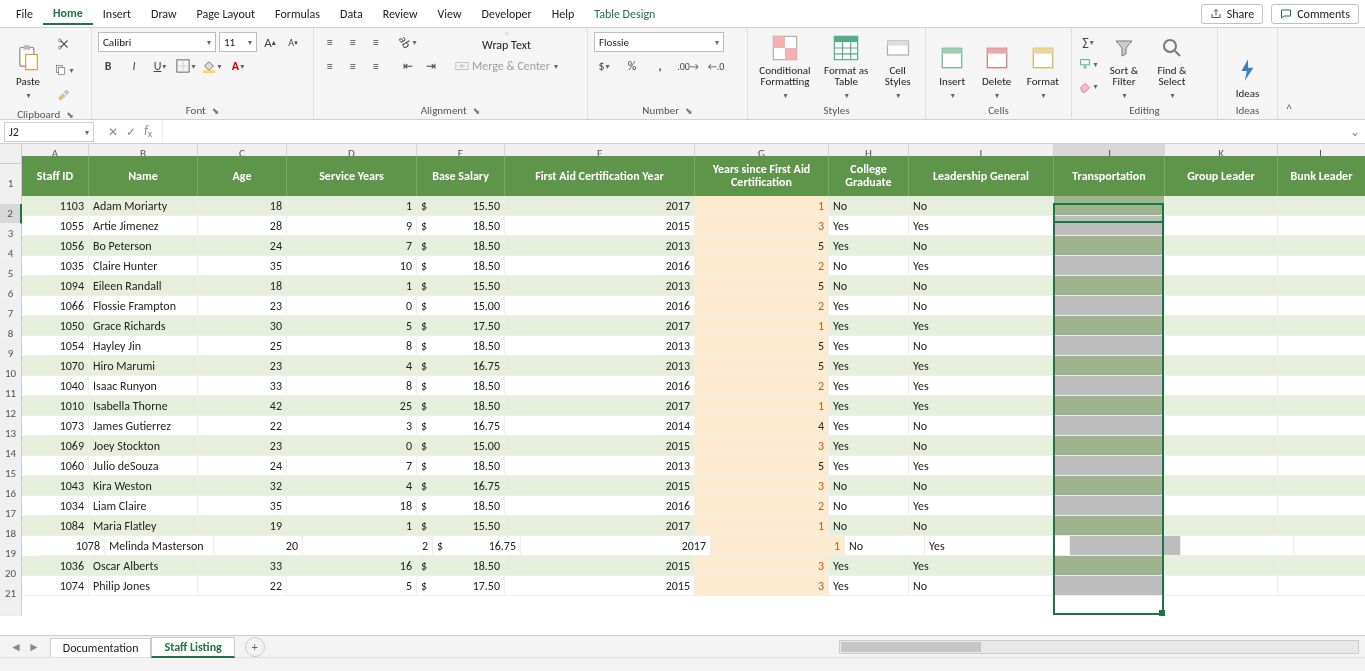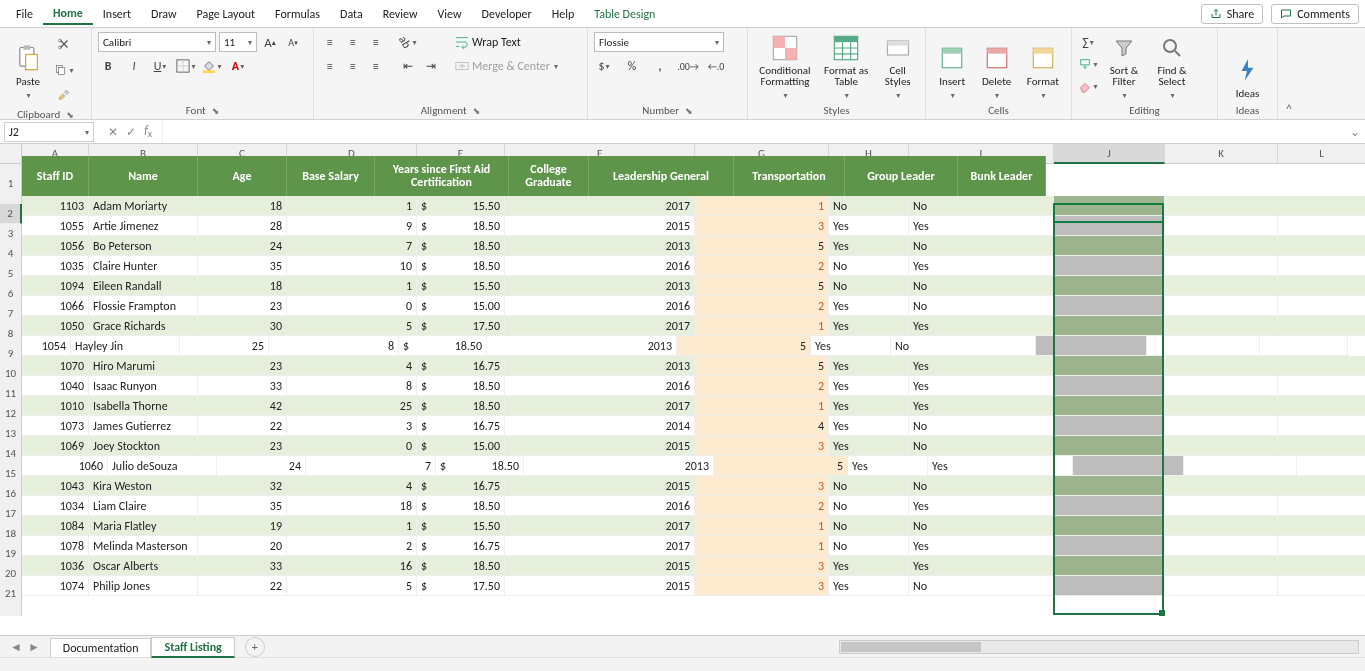--- a/index.html
+++ b/index.html
@@ -23,21 +23,21 @@
 .bigbtn { width:44px; display:flex; flex-direction:column; align-items:center; justify-content:flex-end; gap:2px; padding:4px 2px 0 2px; height:70px; }
 .bigbtn .iconbox { width:32px; height:32px; display:flex; align-items:center; justify-content:center;}
 .bigbtn span.lbl { font-size:11px; text-align:center; line-height:1.05;}
 .stack { display:flex; flex-direction:column; gap:2px; }
 .row { display:flex; align-items:center; gap:3px;}
 .combo { border:1px solid #bcbcbc; background:#fff; height:20px; display:flex; align-items:center; padding:0 4px; font-size:11px; justify-content:space-between;}
 .btn-sm { width:20px; height:20px; display:flex; align-items:center; justify-content:center; color:#444;}
 .btn-sm svg { width:14px; height:14px;}
 .dd { font-size:8px; color:#666; margin-left:1px;}
 .mergebtn { color:#a0a0a0; display:flex; align-items:center; gap:3px; padding:0 4px; height:20px;}
-.wrapbtn { display:flex; align-items:center; gap:3px; padding:0 4px; height:20px;}
+.wrapbtn { display:flex; align-items:center; gap:3px; padding:0 4px; height:20px;flex-direction:column;}
 .ideas-group { width:60px;}
 .collapse-caret { width:22px; display:flex; align-items:flex-end; justify-content:center; padding-bottom:3px; color:#666;}
 
 
 .fbar { display:flex; align-items:center; height:24px; border-bottom:1px solid #d0d0d0; background:#fff; }
 .namebox { width:90px; border:1px solid #ccc; margin:1px 4px; height:20px; display:flex; align-items:center; padding:0 4px; justify-content:space-between;}
 .fx-icons { display:flex; align-items:center; gap:8px; padding:0 10px; color:#888; border-right:1px solid #eee; height:100%;}
 .fx-input { flex:1; padding:0 6px;}
 .fbar .exp { width:20px; text-align:center; color:#888;}
 
@@ -465,21 +465,23 @@
       <div class="rowhead">19</div>
       <div class="rowhead">20</div>
       <div class="rowhead">21</div>
       <div class="rowhead" style="height: 12px;"></div>
     </div>
   <div class="cells" id="cells">
       <div class="hrow" style="height: 40px;">
         <div class="hcell" style="width: 67px; height: 40px;">Staff ID</div>
         <div class="hcell" style="width: 109px; height: 40px;">Name</div>
         <div class="hcell" style="width: 89px; height: 40px;">Age</div>
+        <div class="hcell" style="width: 130px; height: 40px;">Service Years</div>
         <div class="hcell" style="width: 88px; height: 40px;">Base Salary</div>
+        <div class="hcell" style="width: 190px; height: 40px;">First Aid Certification Year</div>
         <div class="hcell" style="width: 134px; height: 40px;">Years since First Aid Certification</div>
         <div class="hcell" style="width: 80px; height: 40px;">College Graduate</div>
         <div class="hcell" style="width: 145px; height: 40px;">Leadership General</div>
         <div class="hcell" style="width: 111px; height: 40px;">Transportation</div>
         <div class="hcell" style="width: 113px; height: 40px;">Group Leader</div>
         <div class="hcell" style="width: 88px; height: 40px;">Bunk Leader</div>
       </div>
       <div class="datarow">
         <div class="cell band0 r" style="width: 67px;">1103</div>
         <div class="cell band0 l" style="width: 109px;">Adam Moriarty</div>
@@ -607,21 +609,21 @@
         </div>
         <div class="cell band0 r" style="width: 190px;">2017</div>
         <div class="cell ylwred r" style="width: 134px;">1</div>
         <div class="cell band0 l" style="width: 80px;">Yes</div>
         <div class="cell band0 l" style="width: 145px;">Yes</div>
         <div class="cell selcol1" style="width: 111px;"></div>
         <div class="cell band0 " style="width: 113px;"></div>
         <div class="cell band0 " style="width: 88px;"></div>
       </div>
       <div class="datarow">
-        <div class="cell band1 r" style="width: 49px;">1054</div>
+        <div class="cell band1 r" style="width: 67px;">1054</div>
         <div class="cell band1 l" style="width: 109px;">Hayley Jin</div>
         <div class="cell band1 r" style="width: 89px;">25</div>
         <div class="cell band1 r" style="width: 130px;">8</div>
         <div class="cell band1 " style="width: 88px;">
           <span class="salary">
             <span>$</span>
             <span>18.50</span>
           </span>
         </div>
         <div class="cell band1 r" style="width: 190px;">2013</div>
@@ -721,21 +723,21 @@
         </div>
         <div class="cell band0 r" style="width: 190px;">2015</div>
         <div class="cell ylwred r" style="width: 134px;">3</div>
         <div class="cell band0 l" style="width: 80px;">Yes</div>
         <div class="cell band0 l" style="width: 145px;">No</div>
         <div class="cell selcol1" style="width: 111px;"></div>
         <div class="cell band0 " style="width: 113px;"></div>
         <div class="cell band0 " style="width: 88px;"></div>
       </div>
       <div class="datarow">
-        <div class="cell band1 r" style="width: 86px;">1060</div>
+        <div class="cell band1 r" style="width: 67px;">1060</div>
         <div class="cell band1 l" style="width: 109px;">Julio deSouza</div>
         <div class="cell band1 r" style="width: 89px;">24</div>
         <div class="cell band1 r" style="width: 130px;">7</div>
         <div class="cell band1 " style="width: 88px;">
           <span class="salary">
             <span>$</span>
             <span>18.50</span>
           </span>
         </div>
         <div class="cell band1 r" style="width: 190px;">2013</div>
@@ -797,21 +799,21 @@
         </div>
         <div class="cell band0 r" style="width: 190px;">2017</div>
         <div class="cell ylwred r" style="width: 134px;">1</div>
         <div class="cell band0 l" style="width: 80px;">No</div>
         <div class="cell band0 l" style="width: 145px;">No</div>
         <div class="cell selcol1" style="width: 111px;"></div>
         <div class="cell band0 " style="width: 113px;"></div>
         <div class="cell band0 " style="width: 88px;"></div>
       </div>
       <div class="datarow">
-        <div class="cell band1 r" style="width: 67px;">1078</div>
+        <div class="cell band1 r" style="width: 67px; margin-left: 16px;">1078</div>
         <div class="cell band1 l" style="width: 109px;">Melinda Masterson</div>
         <div class="cell band1 r" style="width: 89px;">20</div>
         <div class="cell band1 r" style="width: 130px;">2</div>
         <div class="cell band1 " style="width: 88px;">
           <span class="salary">
             <span>$</span>
             <span>16.75</span>
           </span>
         </div>
         <div class="cell band1 r" style="width: 190px;">2017</div>

